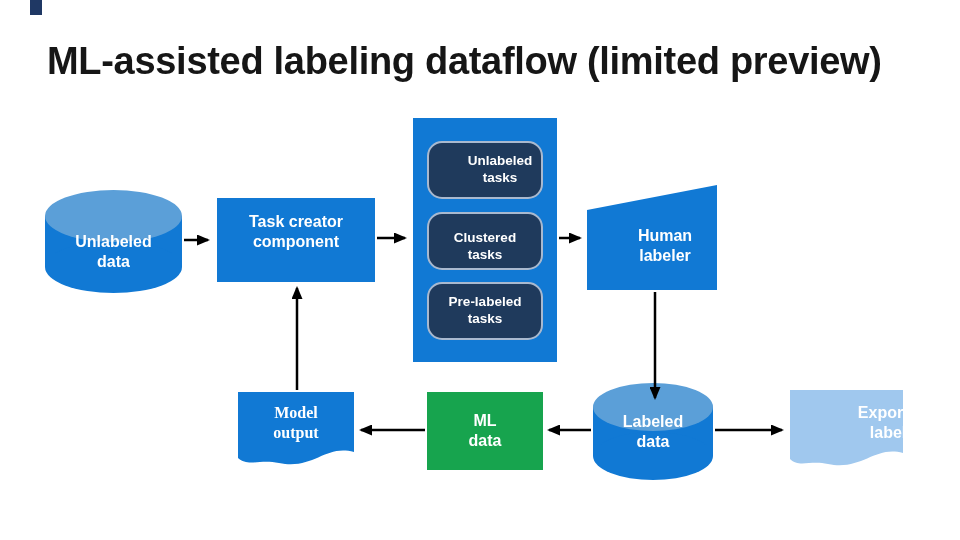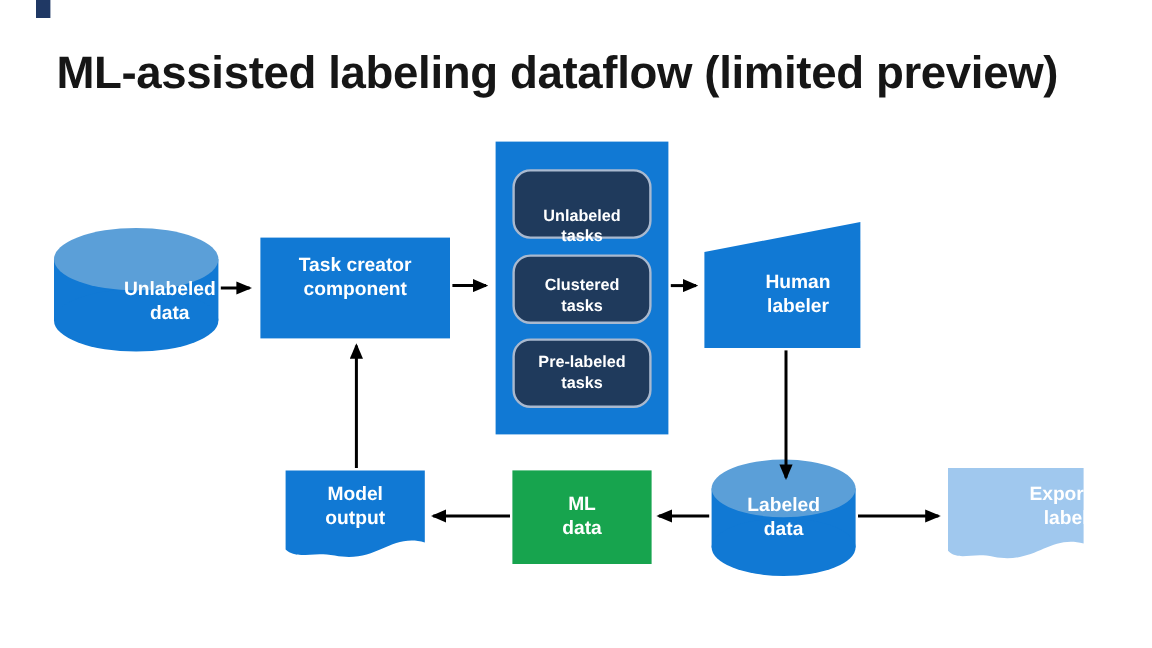--- a/index.html
+++ b/index.html
@@ -79,33 +79,33 @@
     <line x1="184" y1="240" x2="208" y2="240" class="edge" marker-end="url(#ah)"></line>
     <line x1="377" y1="238" x2="405" y2="238" class="edge" marker-end="url(#ah)"></line>
     <line x1="559" y1="238" x2="580" y2="238" class="edge" marker-end="url(#ah)"></line>
     <line x1="655" y1="292" x2="655" y2="398" class="edge" marker-end="url(#ah)"></line>
     <line x1="591" y1="430" x2="549" y2="430" class="edge" marker-end="url(#ah)"></line>
     <line x1="425" y1="430" x2="361" y2="430" class="edge" marker-end="url(#ah)"></line>
     <line x1="297" y1="390" x2="297" y2="288" class="edge" marker-end="url(#ah)"></line>
     <line x1="715" y1="430" x2="782" y2="430" class="edge" marker-end="url(#ah)"></line>
   </svg>
 
-  <div class="node-label" style="left:68px;top:212px;width:91px;height:80px;margin-left:28px;">Unlabeled data</div>
+  <div class="node-label" style="left:68px;top:212px;width:91px;height:80px;">Unlabeled data</div>
 
   <div class="node-label" style="left:241px;top:199px;width:110px;height:66px;">Task creator component</div>
 
-  <div class="node-label small" style="left:439px;top:142px;width:92px;height:56px;margin-top:19px;">Unlabeled tasks</div>
+  <div class="node-label small" style="left:454px;top:142px;width:92px;height:56px;">Unlabeled tasks</div>
 
   <div class="node-label small" style="left:439px;top:213px;width:92px;height:68px;">Clustered tasks</div>
 
   <div class="node-label small" style="left:439px;top:283px;width:92px;height:56px;">Pre-labeled tasks</div>
 
   <div class="node-label" style="left:630px;top:203px;width:70px;height:85px;">Human labeler</div>
 
   <div class="node-label" style="left:618px;top:392px;width:70px;height:80px;">Labeled data</div>
 
   <div class="node-label" style="left:459px;top:392px;width:52px;height:78px;">ML data</div>
 
-  <div class="node-label" style="left:266px;top:390px;width:60px;height:66px;">Model output</div>
+  <div class="node-label" style="left:266px;top:390px;width:60px;height:66px;font-family:Liberation Serif, serif;">Model output</div>
 
   <div class="node-label" style="left:856px;top:392px;width:73px;height:62px;">Exported labels</div>
 
 </div>
 
 </body></html>

